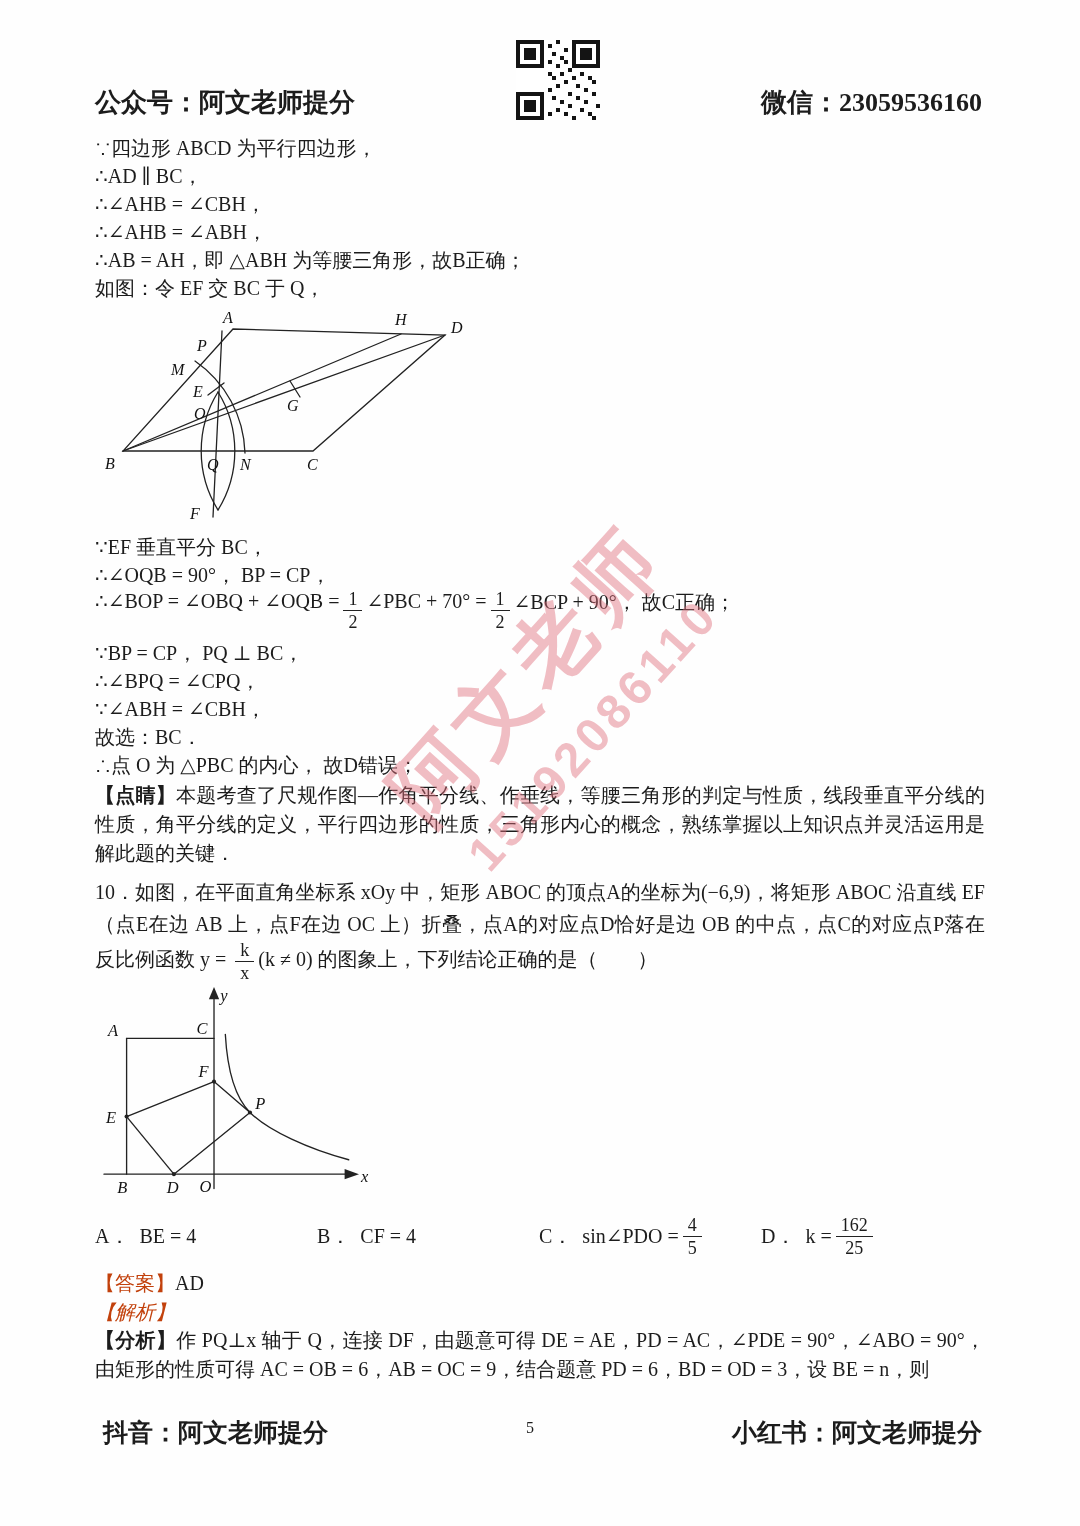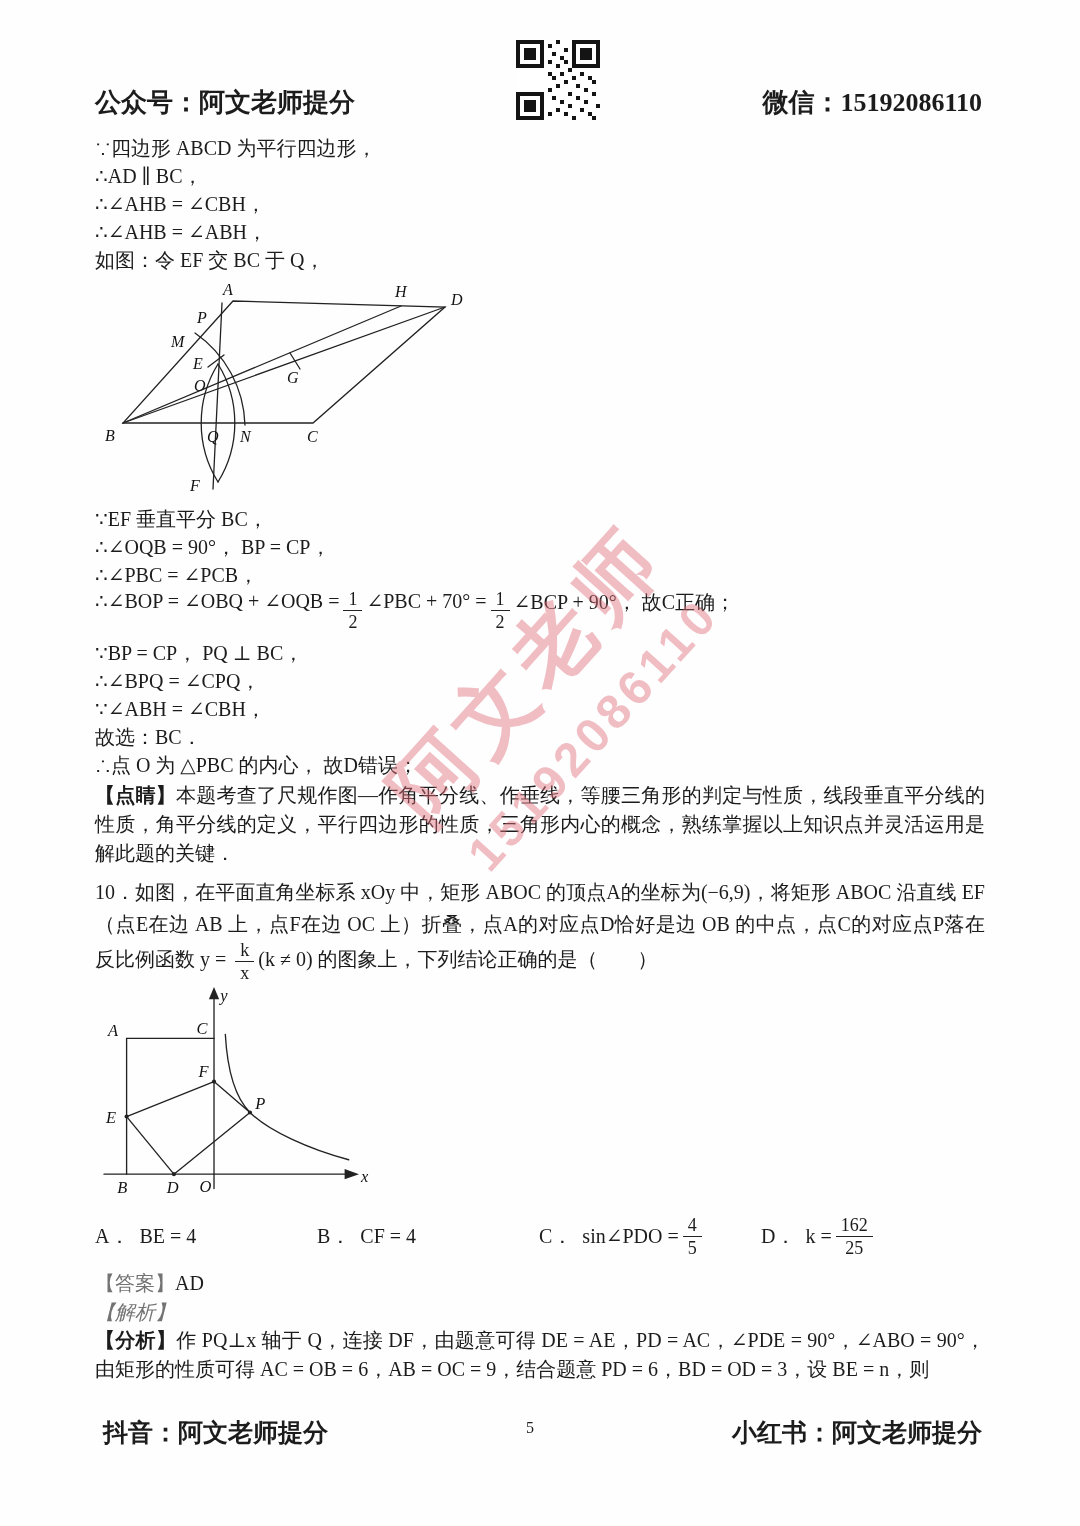--- a/index.html
+++ b/index.html
@@ -23,21 +23,21 @@
   .frac { display:inline-block; vertical-align:middle; text-align:center; line-height:1.12; font-size:18px; margin:0 4px; }
   .frac .fnum { display:block; border-bottom:1.3px solid #222; padding:0 5px 1px 5px; }
   .frac .fden { display:block; padding-top:1px; }
   .para { line-height:29px; text-align:justify; margin-top:2px; }
   .para .blabel { font-weight:bold; }
   .q10 { margin-top:8px; line-height:32px; text-align:justify; }
   .options { display:flex; align-items:center; margin-top:2px; height:48px; }
   .opt { display:flex; align-items:center; width:222px; }
   .opt .olabel { margin-right:10px; }
   .ans-line { margin-top:8px; line-height:30px; }
-  .teal { color:#737373;text-align:right; }
+  .teal { color:#c2410c;text-align:right; }
   .jiexi-line { line-height:28px;font-style:italic; }
   .fenxi { line-height:29px; text-align:justify; }
   .fenxi .blabel { font-weight:bold;font-family:Liberation Serif, serif; }
   .watermark {
     position:absolute; left:300px; top:610px; width:500px; z-index:6;
     transform:rotate(-48deg); text-align:center; pointer-events:none;
     color:rgba(225,110,125,0.45); font-weight:bold;
     font-family:"Liberation Sans","DejaVu Sans",sans-serif;
   }
   .wm1 { display:block; font-size:82px; letter-spacing:8px; }
@@ -100,29 +100,30 @@
         <rect x="10" y="17" width="1" height="1"></rect>
         <rect x="12" y="18" width="1" height="1"></rect>
       <rect x="8" y="18" width="1" height="1"></rect>
         <rect x="20" y="16" width="1" height="1"></rect>
         <rect x="19" y="19" width="1" height="1"></rect>
     </g>
   </svg>
 
   <div class="header">
     <span>公众号：阿文老师提分</span>
-    <span>微信：15192086110</span>
+    <span>微信：23059536160</span>
   </div>
 
   <div class="body">
 
     <div class="line">∵四边形 ABCD 为平行四边形，</div>
     <div class="line">∴AD ∥ BC，</div>
     <div class="line">∴∠AHB = ∠CBH，</div>
     <div class="line">∴∠AHB = ∠ABH，</div>
+    <div class="line">∴AB = AH，即 △ABH 为等腰三角形，故B正确；</div>
     <div class="line">如图：令 EF 交 BC 于 Q，</div>
 
     <div class="fig1-wrap">
       <svg width="470" height="220" viewBox="0 0 470 220">
         <g stroke="#222" stroke-width="1.3" fill="none" stroke-linecap="round">
           <path d="M138 24 L350 30 L218 146 L28 146 Z"></path>
           <path d="M28 146 L306 29"></path>
           <path d="M28 146 L350 30"></path>
           <path d="M127 26 L118 212"></path>
           <path d="M100 56 A116 116 0 0 1 150 148"></path>
@@ -144,21 +145,20 @@
           <text x="112" y="165">Q</text>
           <text x="145" y="165">N</text>
           <text x="212" y="165">C</text>
           <text x="95" y="214">F</text>
         </g>
       </svg>
     </div>
 
     <div class="line">∵EF 垂直平分 BC，</div>
     <div class="line">∴∠OQB = 90°，  BP = CP，</div>
-    <div class="line">∴∠PBC = ∠PCB，</div>
 
     <div class="frac-line">
       <span>∴∠BOP = ∠OBQ + ∠OQB = </span>
       <span class="frac">
         <span class="fnum">1</span>
         <span class="fden">2</span>
       </span>
       <span>∠PBC + 70° = </span>
       <span class="frac">
         <span class="fnum">1</span>

